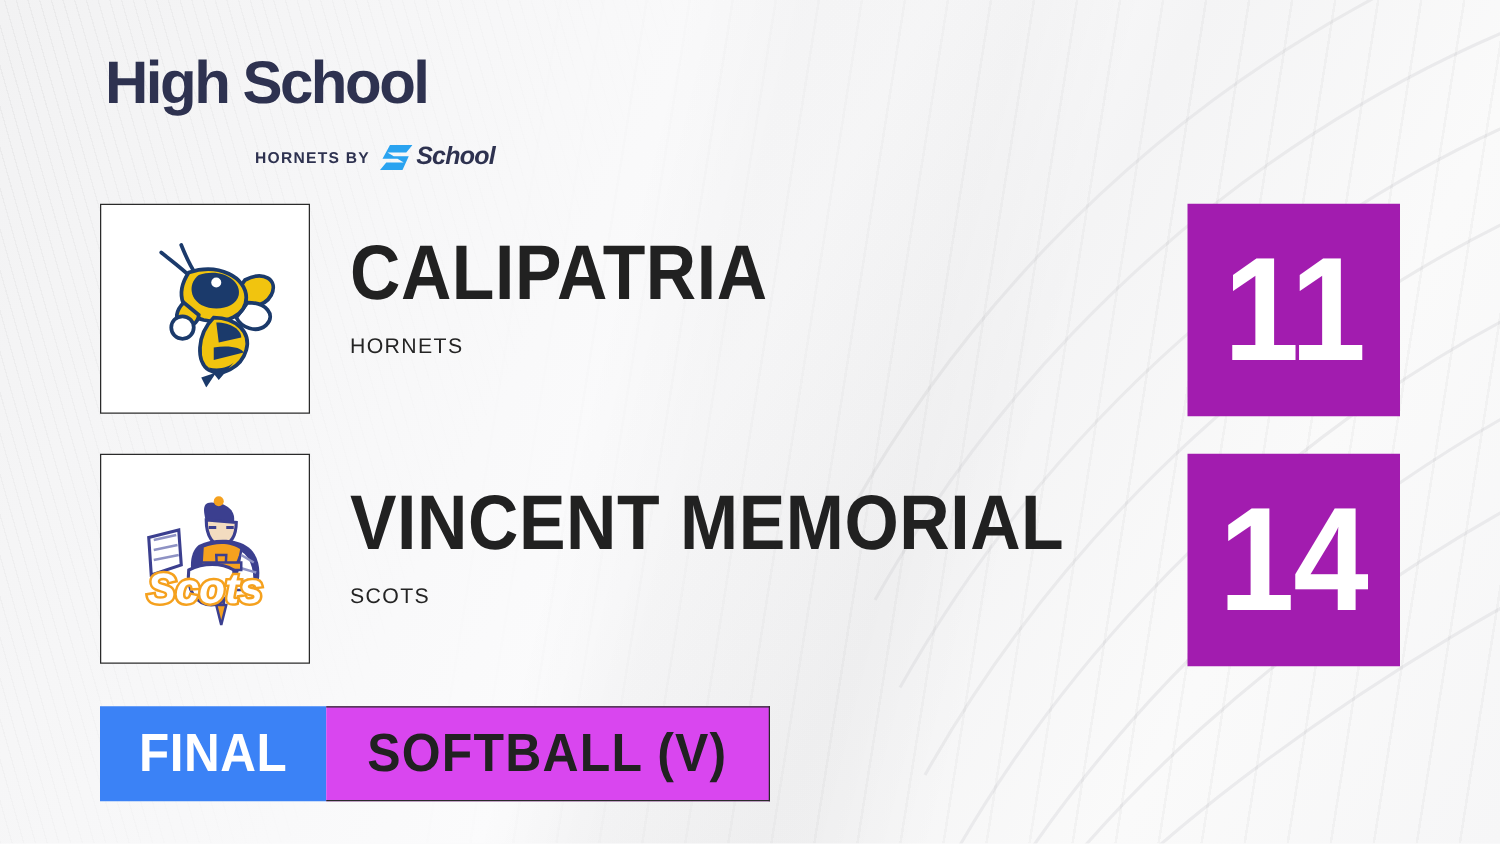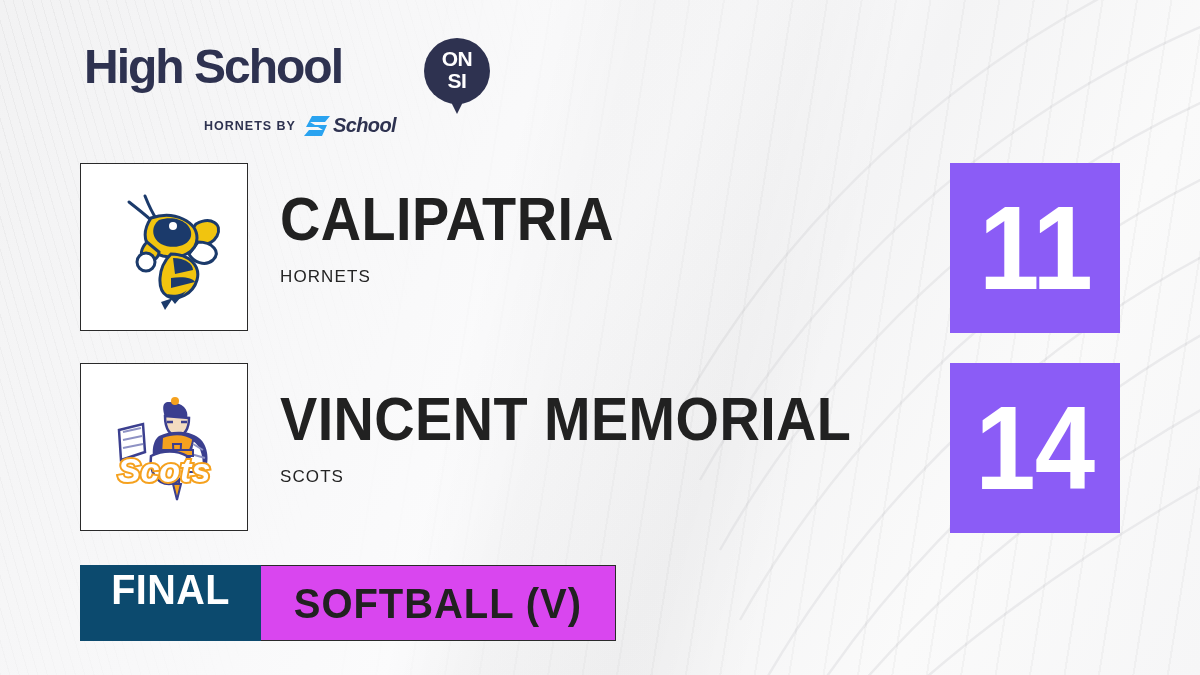--- a/index.html
+++ b/index.html
@@ -135,21 +135,21 @@
     font-weight: 400;
     color: #242424;
     letter-spacing: 1.1px;
     white-space: nowrap;
   }
 
   .score-box {
     position: absolute;
     left: 950px;
     width: 170px; height: 170px;
-    background: #8b5cf6;
+    background: #a21caf;
     display: flex; align-items: center; justify-content: center;
   }
   .score-box.row0 { top: 163px; }
   .score-box.row1 { top: 363px; }
   .score-value {
     font-family: "Liberation Sans Narrow", "Liberation Sans", sans-serif;
     color: #ffffff;
     font-size: 118px;
     font-weight: 700;
     line-height: 118px;
@@ -157,23 +157,23 @@
     transform: scaleX(0.92);
   }
 
   
   #status-bar {
     position: absolute; left: 80px; top: 565px;
     height: 76px;
     display: flex; align-items: stretch;
   }
   .status-final {
-    background: #0c4a6e;
+    background: #3b82f6;
     color: #ffffff;
-    display: flex; align-items: flex-start; justify-content: center;
+    display: flex; align-items: center; justify-content: center;
     padding: 0 26px;
     font-family: "Liberation Sans Narrow", "Liberation Sans", sans-serif;
     font-size: 43px;
     font-weight: 700;
     letter-spacing: 0.5px;
     transform: none;
   }
   .status-final span { display: block; transform: scaleX(0.92); }
   .status-sport {
     background: #d946ef;
@@ -210,28 +210,20 @@
       </g>
     </svg>
   </div>
   <div class="bg-layer bg-wide-stripes"></div>
   <div class="bg-layer bg-fine-stripes"></div>
   <div class="bg-layer bg-diag-band"></div>
 
   <div id="brand">
     <div class="brand-title">High School</div>
 
-    <div class="pin">
-      <div class="pin-tip"></div>
-      <div class="pin-body"></div>
-      <div class="pin-txt">
-        <div>ON</div>
-        <div>SI</div>
-      </div>
-    </div>
 
     <div class="powered">
       <div class="powered-label">HORNETS BY</div>
       <div class="sbl-mark">
         <svg class="sbl-chev" width="26" height="20" viewBox="0 0 26 20">
           <path d="M8 0 L26 0 L21 6 L6 6 L11 9 L23 9 L18 20 L0 20 L5 14 L19 14 L14 11 L2 11 Z" fill="#2aa3f0"></path>
         </svg>
         <div class="sbl-word">School</div>
       </div>
     </div>

